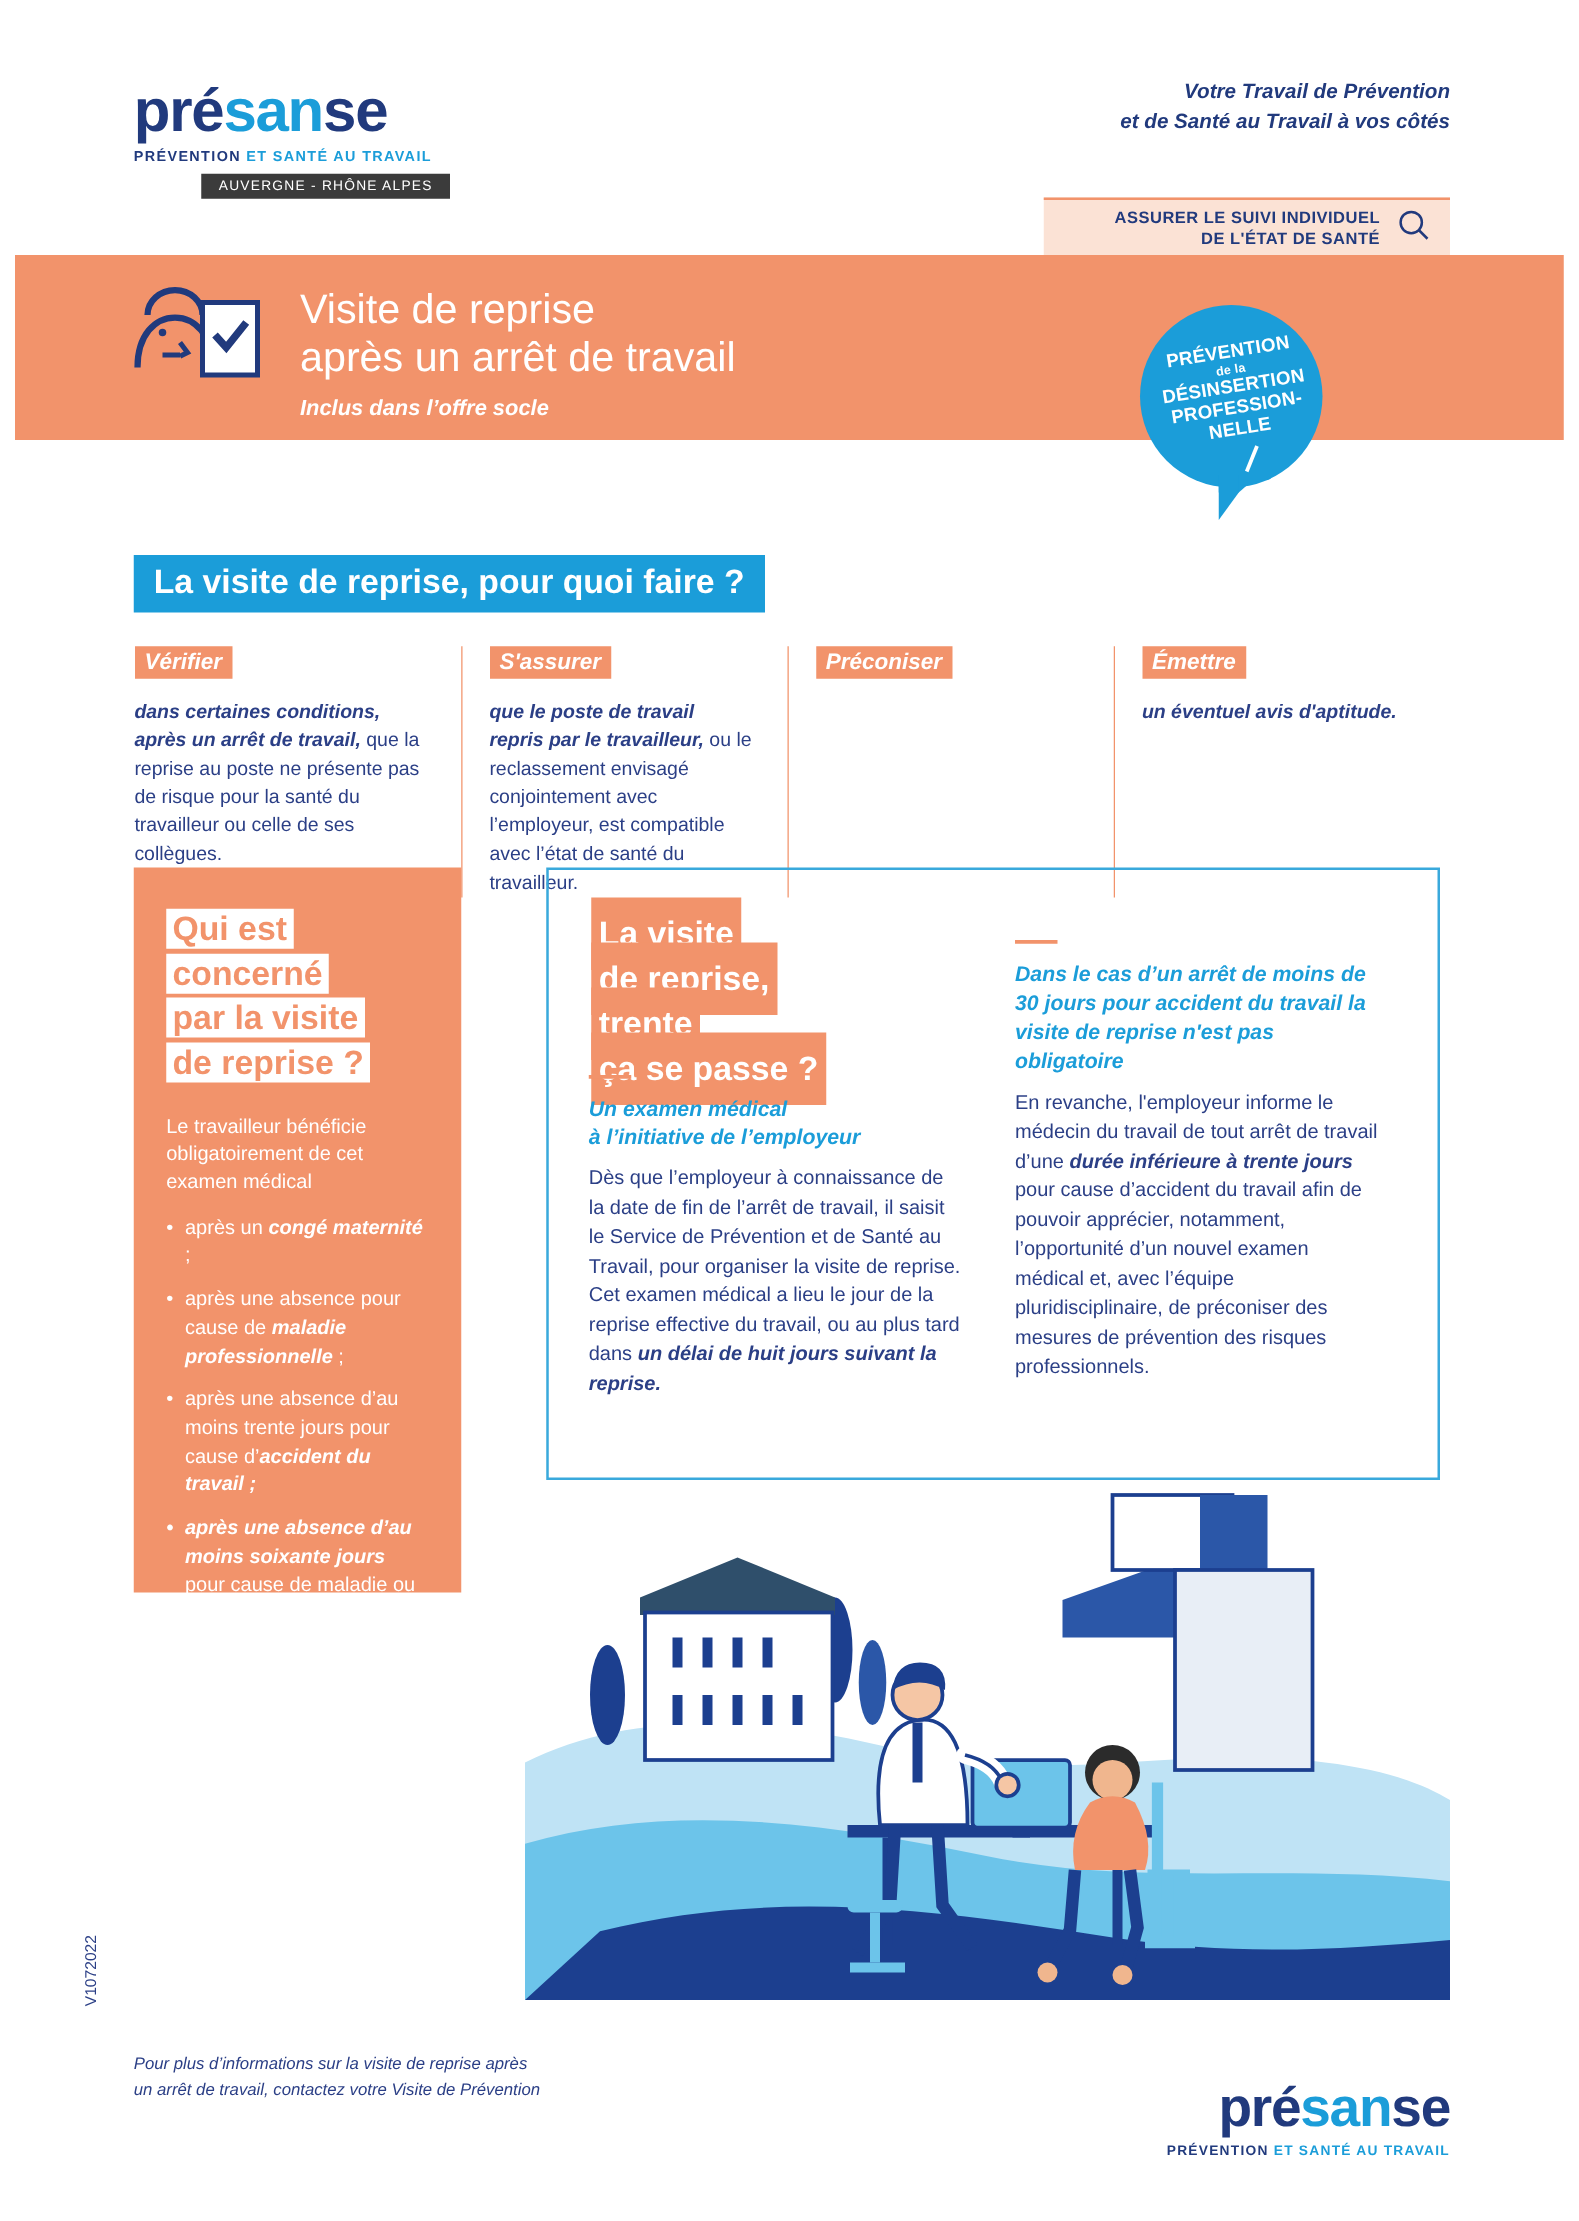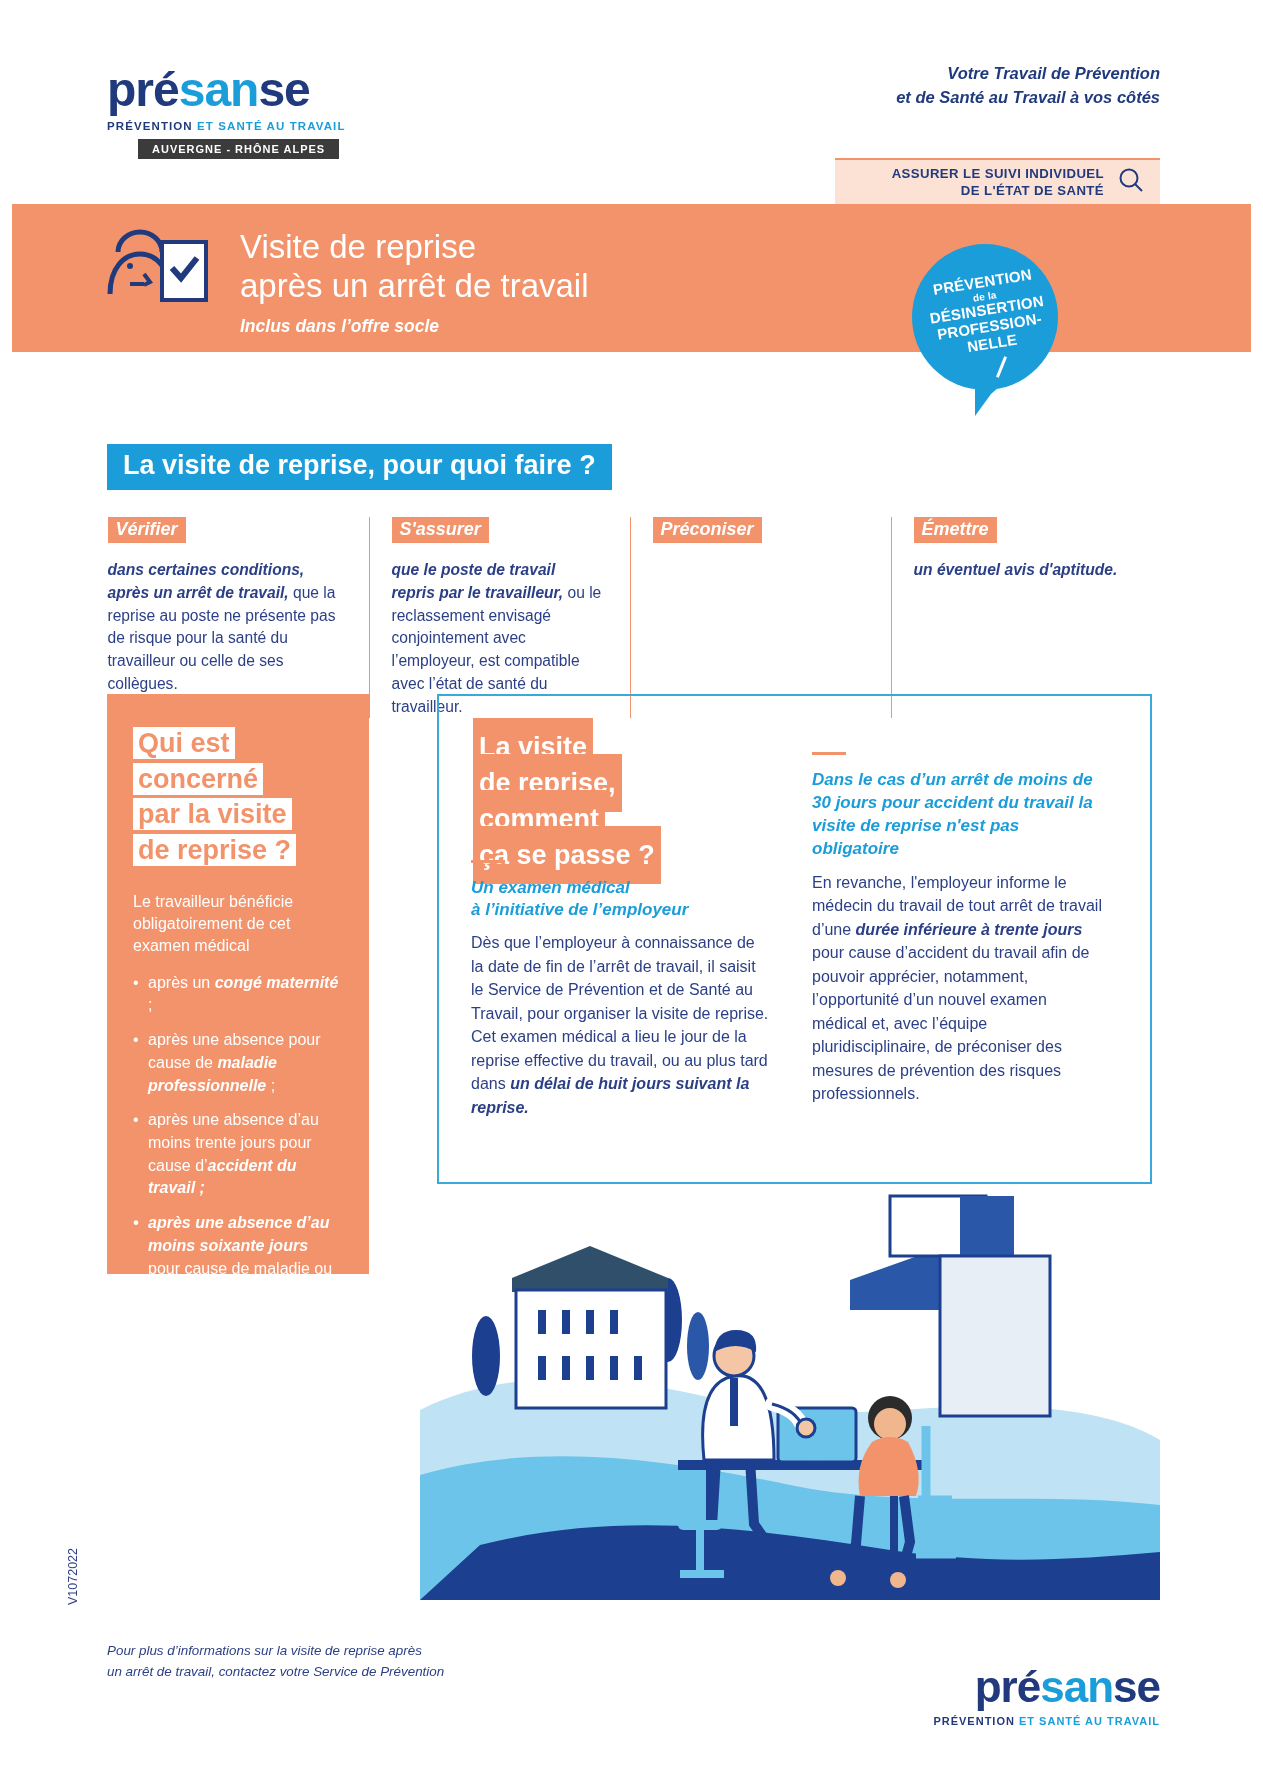--- a/index.html
+++ b/index.html
@@ -22,21 +22,21 @@
   
   #logo-block{position:absolute;left:107px;top:66px;width:330px;}
   .logo-word{font-size:48px;font-weight:bold;letter-spacing:-1px;line-height:1;}
   .logo-word .p1{color:#213a7d;}
   .logo-word .p2{color:#1b9dd9;}
   .logo-word .p3{color:#213a7d;}
   .logo-sub{font-size:11.5px;font-weight:bold;letter-spacing:1.1px;margin-top:6px;}
   .logo-sub .a{color:#213a7d;}
   .logo-sub .b{color:#1b9dd9;}
   #logo-region{margin-top:7px;background:#3b3b3b;color:#ffffff;font-size:11px;
-    font-weight:bold;letter-spacing:1px;display:inline-block;padding:4px 14px 4px 14px;margin-left:31px;}
+    font-weight:normal;letter-spacing:1px;display:inline-block;padding:4px 14px 4px 14px;margin-left:54px;}
 
   #tagline{position:absolute;right:103px;top:62px;text-align:right;font-size:16.5px;
     font-weight:bold;font-style:italic;color:#213a7d;line-height:1.45;}
 
   #suivi-badge{position:absolute;right:103px;top:158px;width:325px;height:46px;
     background:#fbe2d5;border-top:2px solid #f2936b;display:flex;align-items:center;
     justify-content:flex-end;padding-right:14px;box-sizing:border-box;}
   #suivi-badge .txt{font-size:13.2px;font-weight:bold;letter-spacing:.4px;color:#213a7d;
     text-align:right;line-height:1.3;}
   #suivi-badge .mag{margin-left:12px;}
@@ -204,21 +204,21 @@
     <li><span>après une absence pour cause de </span><b>maladie professionnelle</b><span> ;</span></li>
     <li><span>après une absence d’au moins trente jours pour cause d’</span><b>accident du travail ;</b><span></span></li>
     <li class="allbold"><span>après une absence d’au moins soixante jours</span><span style="font-weight:normal;font-style:normal"> pour cause de maladie ou d’accident non professionnel</span></li>
   </ul>
 </div>
 
 <div id="how-box">
   <div class="hd">
     <span>La visite</span><br>
     <span>de reprise,</span><br>
-    <span>comment</span><br>
+    <span>trente</span><br>
     <span>ça se passe ?</span>
   </div>
 </div>
 
 <div id="how-left">
   <div class="rule"></div>
   <div class="sub">
     <div>Un examen médical</div>
     <div>à l’initiative de l’employeur</div>
   </div>
@@ -294,19 +294,19 @@
     <path d="M498 340 l34 0" stroke="#6cc4ea" stroke-width="9"></path>
     <path d="M514 340 l0 50" stroke="#6cc4ea" stroke-width="9"></path>
     <path d="M496 394 l40 0" stroke="#6cc4ea" stroke-width="9"></path>
   </svg>
 </div>
 
 <div id="version">V1072022</div>
 
 <div id="footer-note">
   <div>Pour plus d’informations sur la visite de reprise après</div>
-  <div>un arrêt de travail, contactez votre Service de Prévention</div>
+  <div>un arrêt de travail, contactez votre Visite de Prévention</div>
 </div>
 
 <div id="footer-logo">
   <div class="logo-word"><span class="p1">pré</span><span class="p2">san</span><span class="p3">se</span></div>
   <div class="logo-sub"><span class="a">PRÉVENTION</span> <span class="b">ET SANTÉ AU TRAVAIL</span></div>
 </div>
 
 </body></html>

